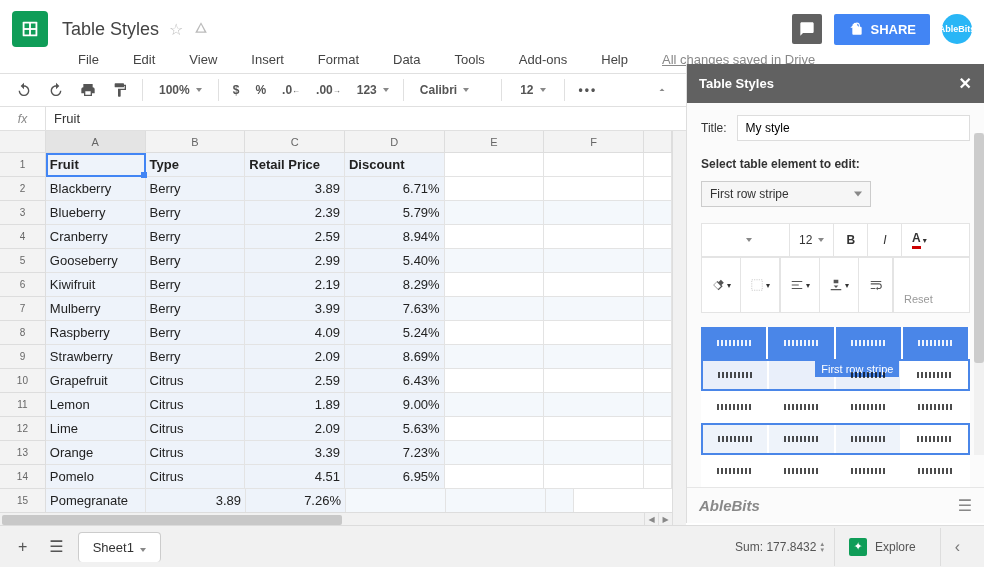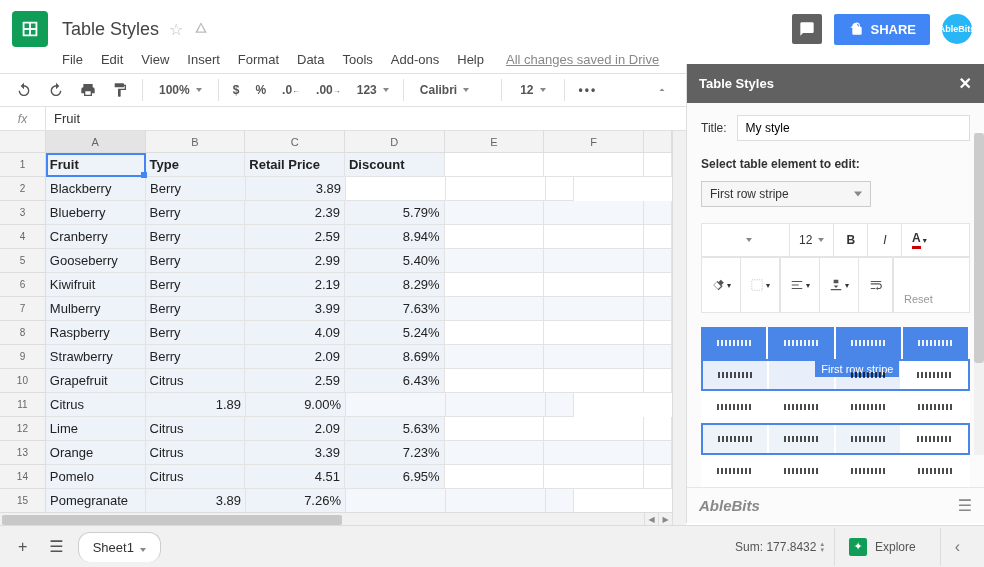--- a/index.html
+++ b/index.html
@@ -14,21 +14,21 @@
 .doc-title { font-size: 18px; color: #444; }
 .star-btn { color: #bbb; font-size: 16px; cursor: pointer; }
 .drive-icon { color: #bbb; font-size: 14px; }
 .title-right { display: flex; align-items: center; gap: 12px; }
 .comment-icon { width: 30px; height: 30px; background: #616161; border-radius: 2px; display: flex; align-items: center; justify-content: center; color: #fff; cursor: pointer; }
 .share-btn { background: #4285f4; color: #fff; border: none; padding: 8px 14px; border-radius: 2px; font-size: 13px; font-weight: bold; display: flex; align-items: center; gap: 6px; cursor: pointer; }
 .avatar { width: 30px; height: 30px; border-radius: 50%; background: #29b6f6; display: flex; align-items: center; justify-content: center; font-size: 9px; color: #fff; font-weight: bold; }
 
 
 .menubar { padding: 2px 12px 6px 62px; display: flex; align-items: center; gap: 18px; font-size: 13px; color: #444; border-bottom: 1px solid #e0e0e0; }
-.menubar span { cursor: pointer; }
+.menubar span { cursor: pointer; margin-left: 16px; }
 .saved-text { color: #888; text-decoration: underline; margin-left: 4px; }
 
 
 .toolbar { padding: 4px 10px; display: flex; align-items: center; gap: 4px; border-bottom: 1px solid #e0e0e0; font-size: 12px; color: #555; }
 .tb-btn { padding: 4px 6px; cursor: pointer; display: flex; align-items: center; font-weight: bold; }
 .tb-sep { width: 1px; height: 22px; background: #e0e0e0; margin: 0 4px; }
 .tb-zoom { padding: 4px 8px; }
 .tb-font { padding: 4px 24px 4px 8px; position: relative; }
 .tb-size { padding: 4px 10px; }
 .tb-more { letter-spacing: 2px; }
@@ -104,21 +104,21 @@
 
 .sb-footer { padding: 8px 12px; border-top: 1px solid #e6e6e6; display: flex; justify-content: space-between; align-items: center; }
 .ablebits { font-size: 15px; font-weight: bold; font-style: italic; color: #888; }
 .sb-ham { font-size: 16px; color: #888; cursor: pointer; }
 .sb-vscroll { position: absolute; right: 0; top: 30px; bottom: 32px; width: 10px; background: #f1f1f1; }
 .sb-vthumb { width: 100%; height: 230px; background: #ccc; border-radius: 3px; }
 
 
 .bottombar { position: absolute; bottom: 0; left: 0; right: 0; height: 42px; background: #f1f1f1; border-top: 1px solid #dcdcdc; display: flex; align-items: center; padding: 0 10px; gap: 6px; }
 .bb-btn { padding: 6px 8px; font-size: 16px; color: #555; cursor: pointer; }
-.sheet-tab { background: #fff; border: 1px solid #ccc; border-bottom: none; padding: 7px 14px; font-size: 13px; color: #333; border-radius: 12px; display: flex; align-items: center; gap: 6px; }
+.sheet-tab { background: #fff; border: 1px solid #ccc; border-bottom: none; padding: 7px 14px; font-size: 13px; color: #333; border-radius: 4px; display: flex; align-items: center; gap: 6px; }
 .sheet-dd::after { content: ''; display: inline-block; border-left: 3px solid transparent; border-right: 3px solid transparent; border-top: 4px solid #888; }
 .bb-right { margin-left: auto; display: flex; align-items: center; gap: 10px; }
 .bb-sum { font-size: 12px; color: #555; display: flex; align-items: center; gap: 4px; }
 .bb-explore { display: flex; align-items: center; gap: 8px; font-size: 12px; color: #555; border-left: 1px solid #ddd; padding: 10px 14px; cursor:pointer;}
 .bb-explore-icon { width: 18px; height: 18px; background: #0f9d58; border-radius: 2px; display:flex;align-items:center;justify-content:center;color:#fff;font-size:11px;}
 .bb-collapse-side { border-left: 1px solid #ddd; padding: 10px 14px; color: #777; cursor:pointer;}
 .stepper { display: inline-flex; flex-direction: column; font-size: 7px; line-height: 6px; color: #888; }
 </style>
 </head>
 <body>
@@ -249,20 +249,21 @@
           <div class="cell col-D tbl-cell" style="font-weight: bold;">Discount</div>
           <div class="cell col-E" style="font-weight: bold;"></div>
           <div class="cell col-F" style="font-weight: bold;"></div>
           <div class="cell" style="width: 28px;"></div>
         </div>
         <div class="grid-row nostripe">
           <div class="row-num">2</div>
           <div class="cell col-A tbl-cell">Blackberry</div>
           <div class="cell col-B tbl-cell">Berry</div>
           <div class="cell col-C tbl-cell num">3.89</div>
+          <div class="cell col-D tbl-cell num">6.71%</div>
           <div class="cell col-E"></div>
           <div class="cell col-F"></div>
           <div class="cell" style="width: 28px;"></div>
         </div>
         <div class="grid-row stripe">
           <div class="row-num">3</div>
           <div class="cell col-A tbl-cell">Blueberry</div>
           <div class="cell col-B tbl-cell">Berry</div>
           <div class="cell col-C tbl-cell num">2.39</div>
           <div class="cell col-D tbl-cell num">5.79%</div>
@@ -335,20 +336,21 @@
           <div class="cell col-A tbl-cell">Grapefruit</div>
           <div class="cell col-B tbl-cell">Citrus</div>
           <div class="cell col-C tbl-cell num">2.59</div>
           <div class="cell col-D tbl-cell num">6.43%</div>
           <div class="cell col-E"></div>
           <div class="cell col-F"></div>
           <div class="cell" style="width: 28px;"></div>
         </div>
         <div class="grid-row stripe">
           <div class="row-num">11</div>
+          <div class="cell col-A tbl-cell">Lemon</div>
           <div class="cell col-B tbl-cell">Citrus</div>
           <div class="cell col-C tbl-cell num">1.89</div>
           <div class="cell col-D tbl-cell num">9.00%</div>
           <div class="cell col-E"></div>
           <div class="cell col-F"></div>
           <div class="cell" style="width: 28px;"></div>
         </div>
         <div class="grid-row nostripe">
           <div class="row-num">12</div>
           <div class="cell col-A tbl-cell">Lime</div>

